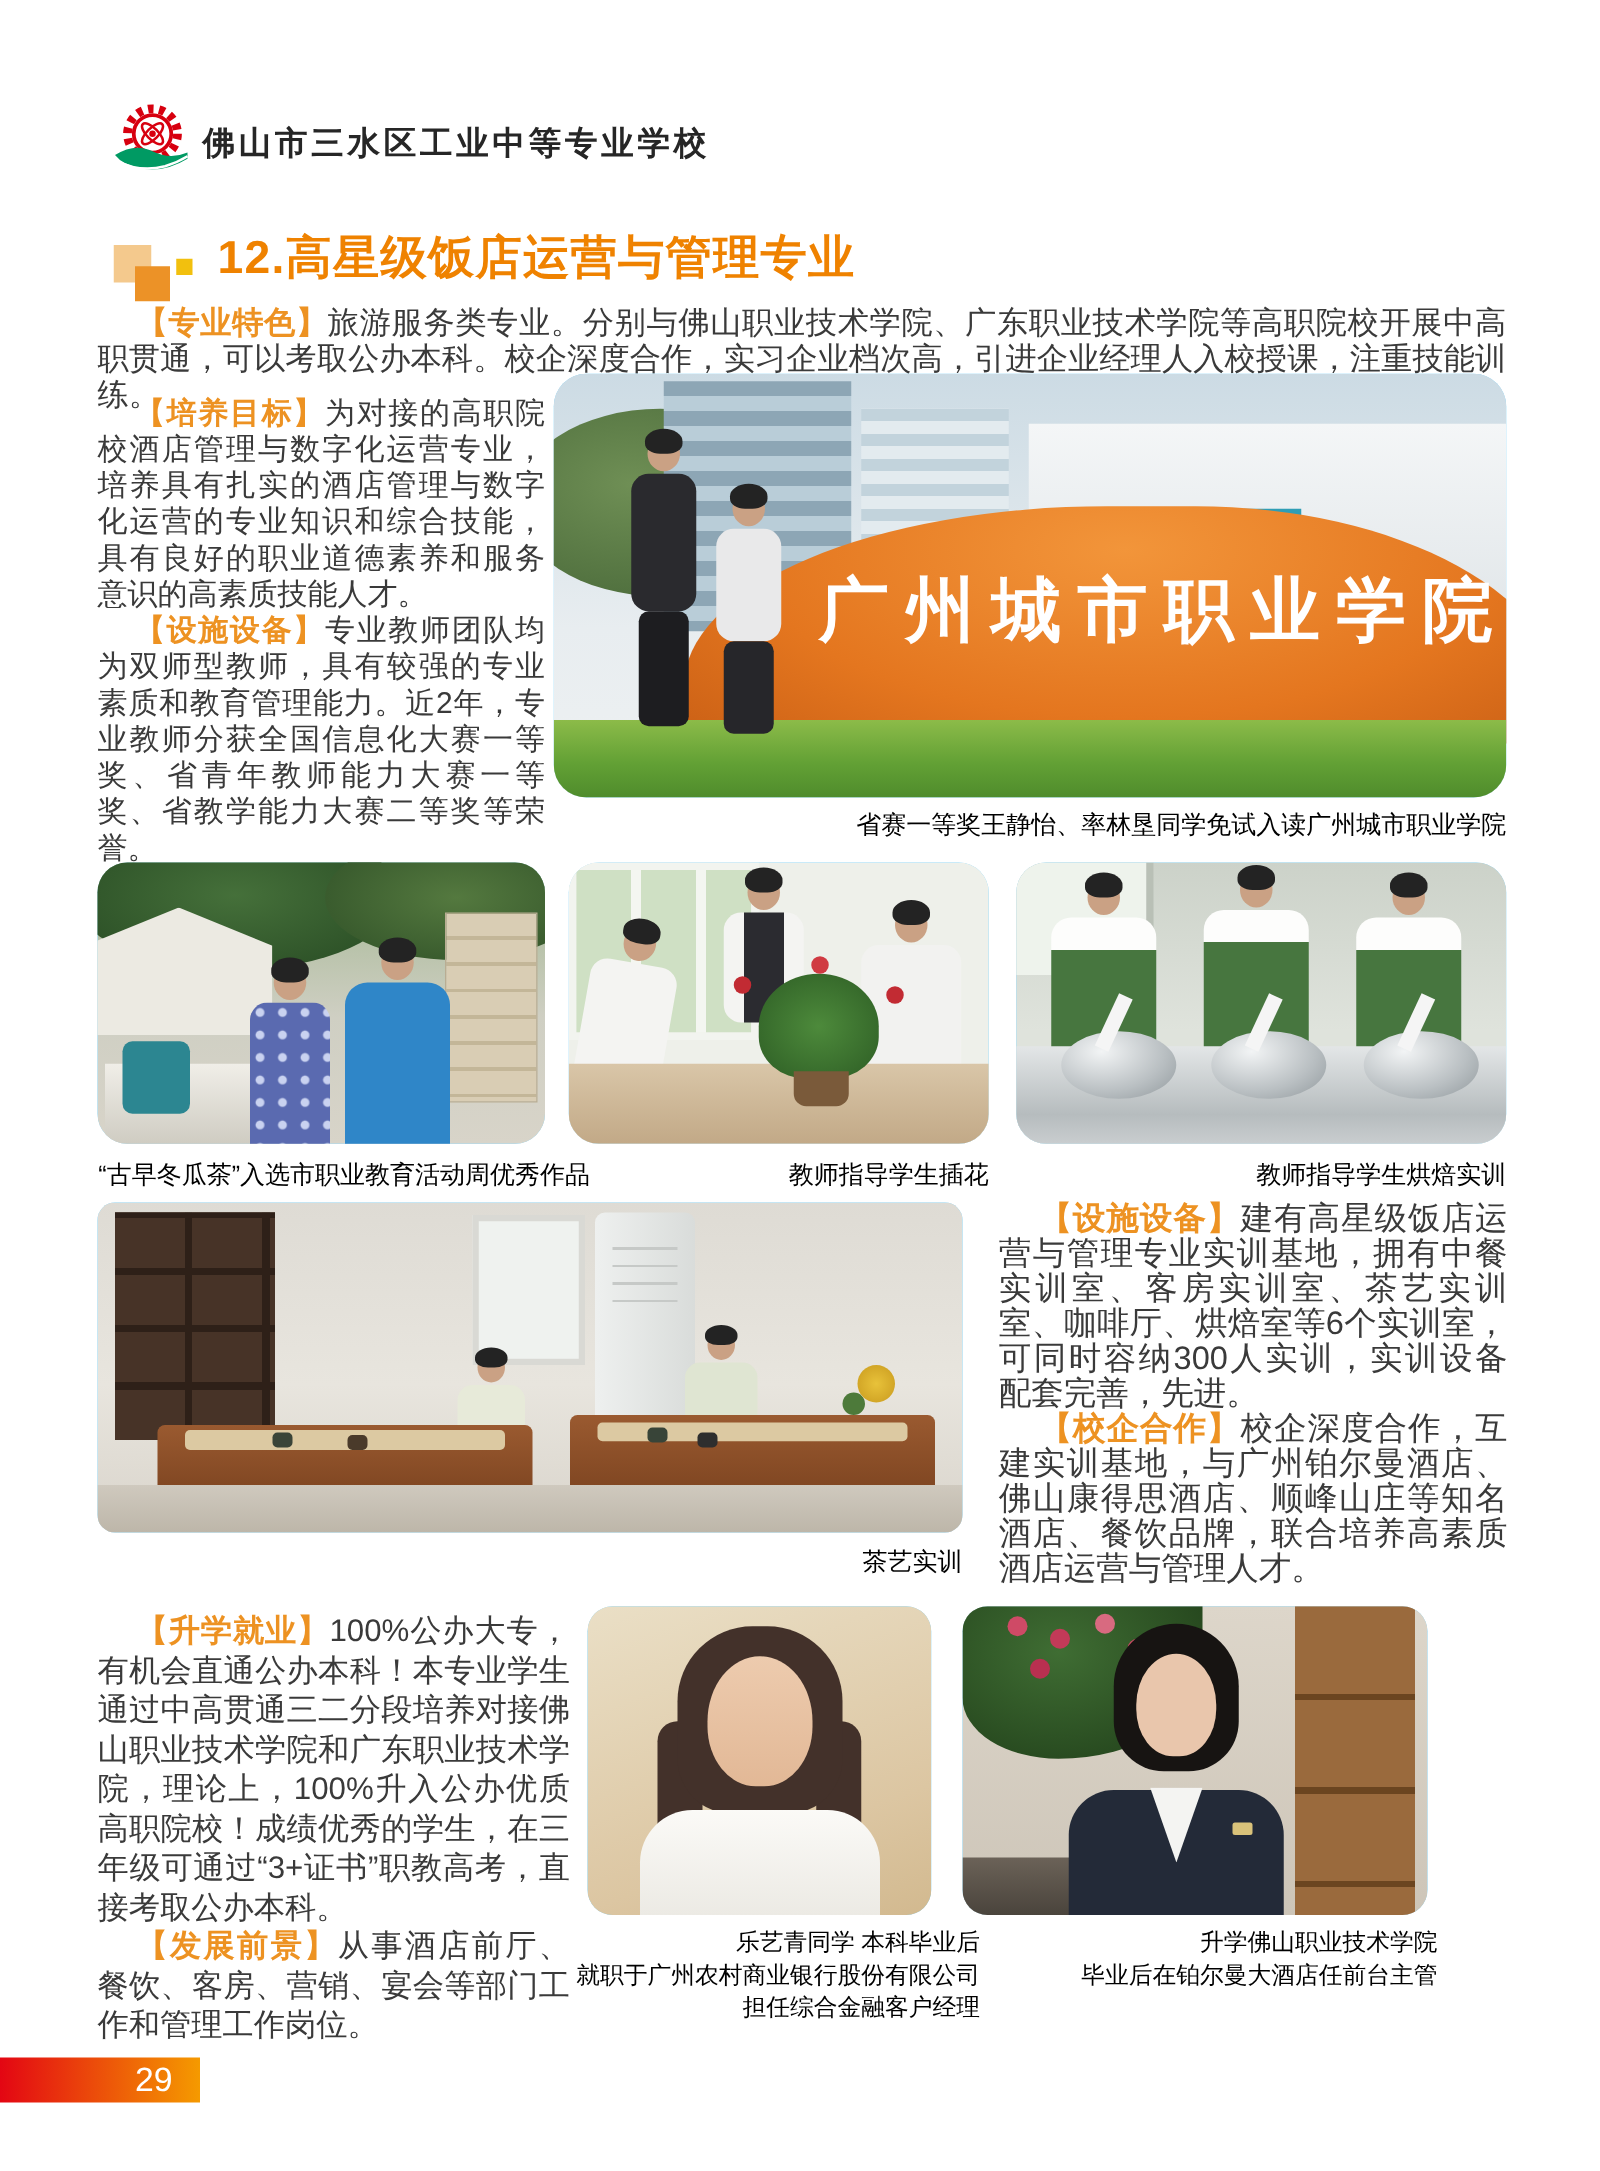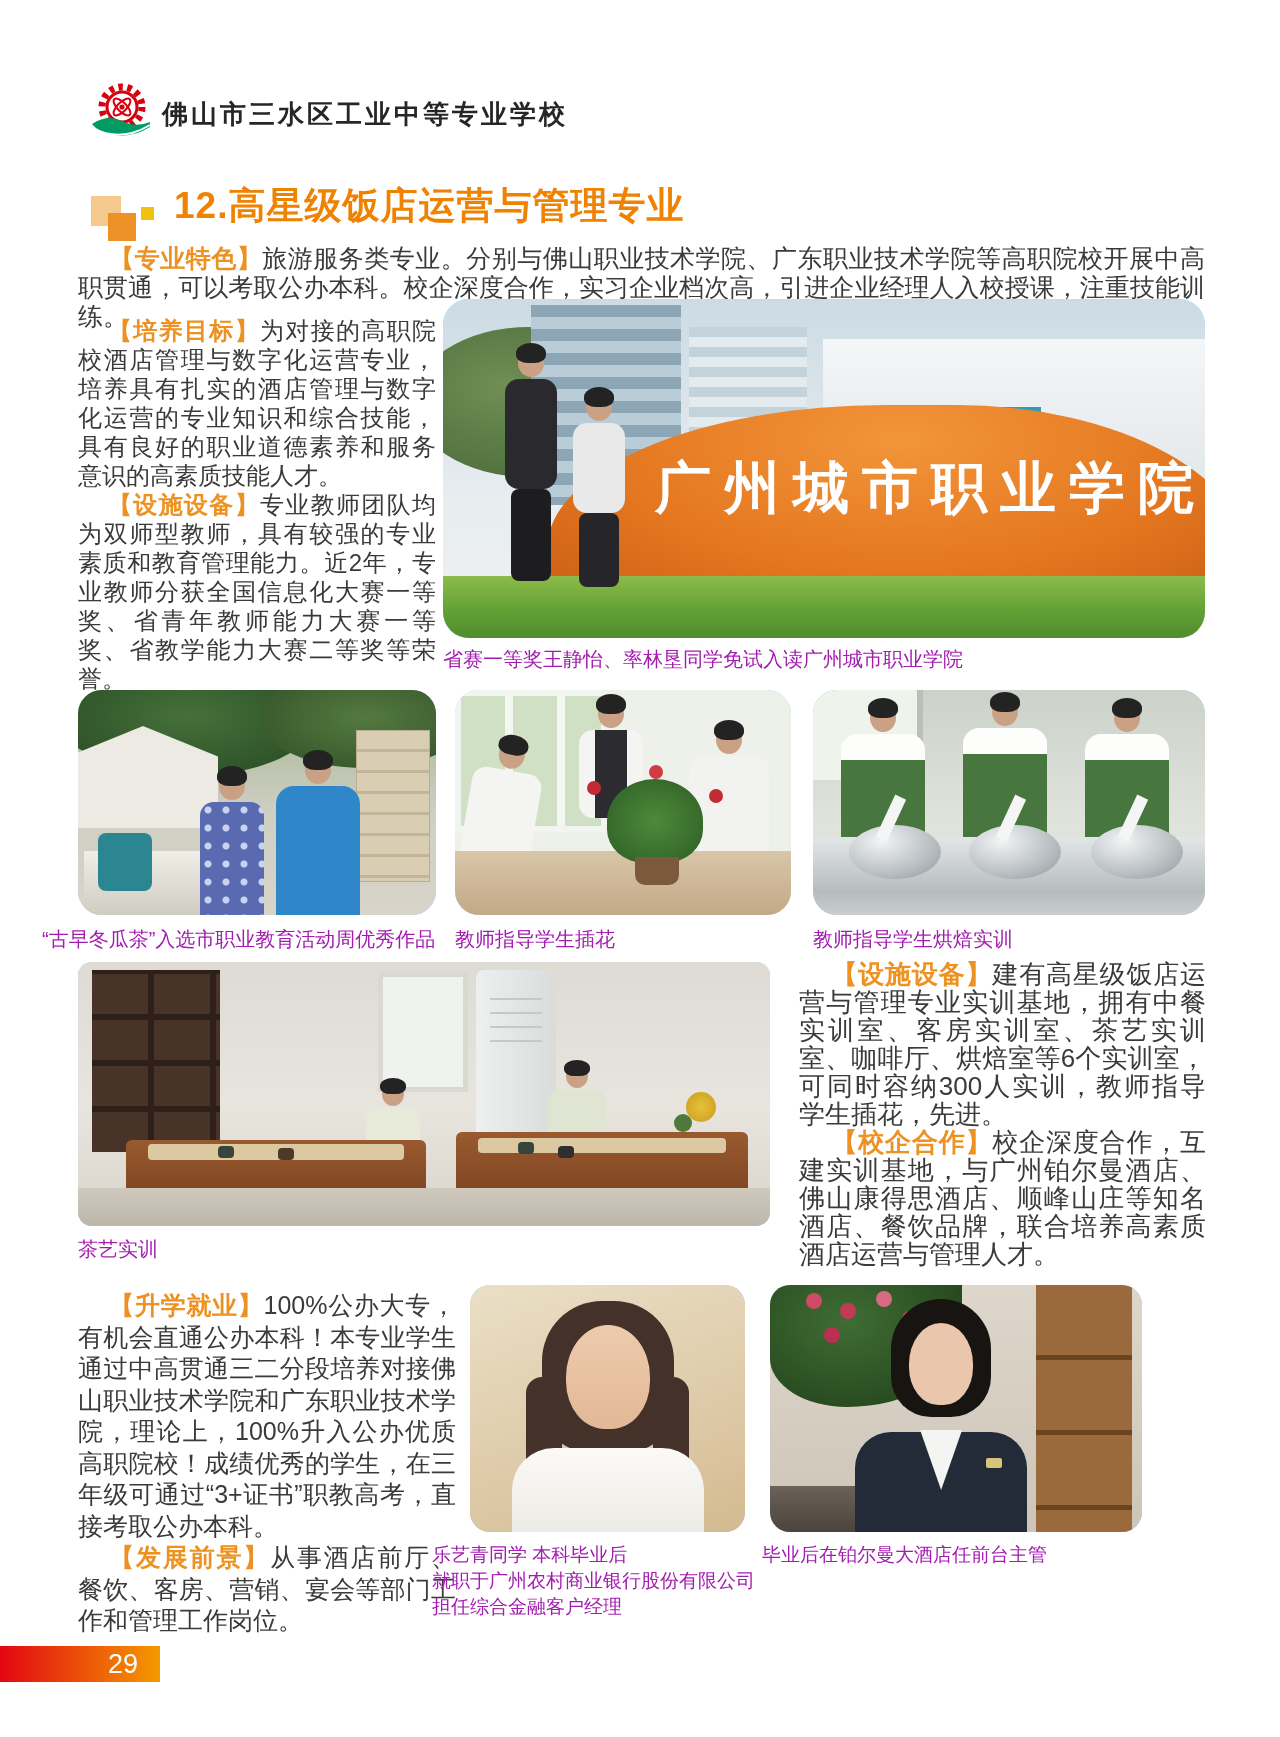--- a/index.html
+++ b/index.html
@@ -22,21 +22,21 @@
   .para{font-size:24px;line-height:29px;color:#3a3a3a;text-align:justify;text-indent:1.25em;margin:0;}
   .tag{color:#ed9222;font-weight:700;}
   .p-full{position:absolute;left:78px;top:244px;width:1127px;font-size:25px;}
   .col-left-top{position:absolute;left:78px;top:316px;width:358px;}
   .col-right{position:absolute;left:799px;top:960px;width:407px;}
   .col-right .para{font-size:26px;line-height:28px;}
   .col-left-bottom{position:absolute;left:78px;top:1290px;width:378px;}
   .col-left-bottom .para{font-size:25px;line-height:31.5px;}
 
   
-  .caption{position:absolute;font-size:20px;color:#a21caf;text-align:left;white-space:nowrap;}
+  .caption{position:absolute;font-size:20px;color:#000000;text-align:right;white-space:nowrap;}
   .cap-campus{left:443px;top:646px;width:762px;}
   .cap-event{left:42px;top:926px;width:430px;}
   .cap-flower{left:455px;top:926px;width:336px;}
   .cap-baking{left:813px;top:926px;width:392px;}
   .cap-tea{left:78px;top:1236px;width:692px;}
   .cap-grad{font-size:19px;line-height:26px;white-space:normal;}
   .cap-grad1{left:432px;top:1542px;width:352px;}
   .cap-grad2{left:762px;top:1542px;width:388px;}
 
   
@@ -291,21 +291,21 @@
     <div class="t-table2"></div>
     <div class="t-run1"></div>
     <div class="t-run2"></div>
     <div class="t-pots"></div>
     <div class="t-flower"></div>
     <div class="t-floor"></div>
   </div>
   <div class="caption cap-tea">茶艺实训</div>
 
   <div class="col-right">
-    <p class="para"><span class="tag">【设施设备】</span><span>建有高星级饭店运营与管理专业实训基地，拥有中餐实训室、客房实训室、茶艺实训室、咖啡厅、烘焙室等6个实训室，可同时容纳300人实训，教师指导学生插花，先进。</span></p>
+    <p class="para"><span class="tag">【设施设备】</span><span>建有高星级饭店运营与管理专业实训基地，拥有中餐实训室、客房实训室、茶艺实训室、咖啡厅、烘焙室等6个实训室，可同时容纳300人实训，实训设备配套完善，先进。</span></p>
     <p class="para"><span class="tag">【校企合作】</span><span>校企深度合作，互建实训基地，与广州铂尔曼酒店、佛山康得思酒店、顺峰山庄等知名酒店、餐饮品牌，联合培养高素质酒店运营与管理人才。</span></p>
   </div>
 
   <div class="col-left-bottom">
     <p class="para"><span class="tag">【升学就业】</span><span>100%公办大专，有机会直通公办本科！本专业学生通过中高贯通三二分段培养对接佛山职业技术学院和广东职业技术学院，理论上，100%升入公办优质高职院校！成绩优秀的学生，在三年级可通过“3+证书”职教高考，直接考取公办本科。</span></p>
     <p class="para"><span class="tag">【发展前景】</span><span>从事酒店前厅、餐饮、客房、营销、宴会等部门工作和管理工作岗位。</span></p>
   </div>
 
   <div class="photo ph-grad1">
     <div class="g1-bg"></div>
@@ -327,18 +327,19 @@
     <div class="g2-plant"></div>
     <div class="g2-flowers"></div>
     <div class="g2-counter"></div>
     <div class="g2-hair"></div>
     <div class="g2-face"></div>
     <div class="g2-body"></div>
     <div class="g2-shirt"></div>
     <div class="g2-badge"></div>
   </div>
   <div class="caption cap-grad cap-grad2">
+    <div>升学佛山职业技术学院</div>
     <div>毕业后在铂尔曼大酒店任前台主管</div>
   </div>
 
   <div class="page-num"><span>29</span></div>
 
 </div>
 
 </body></html>

